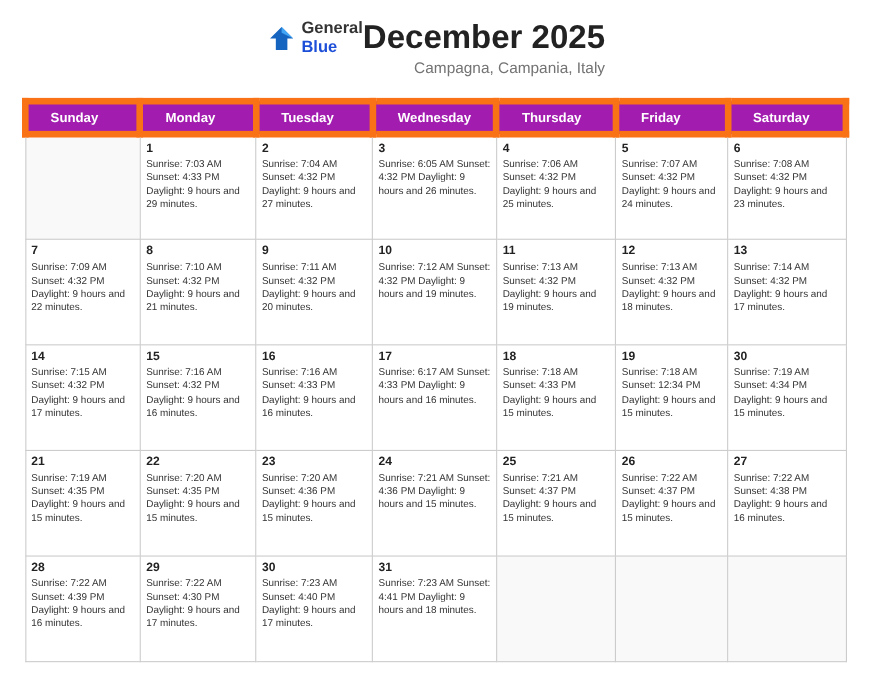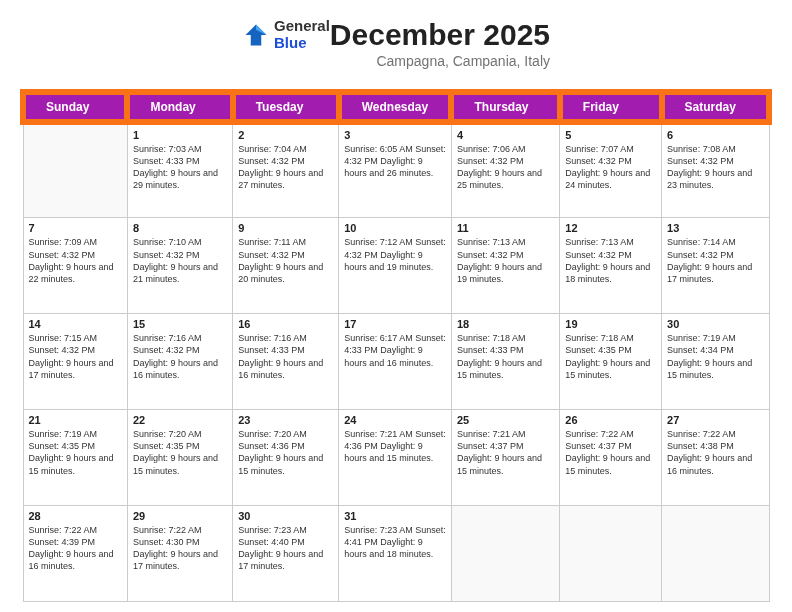--- a/index.html
+++ b/index.html
@@ -257,21 +257,21 @@
           <td>
             <div class="day-number">18</div>
             <div class="day-info">Sunrise: 7:18 AM
 Sunset: 4:33 PM
 Daylight: 9 hours
 and 15 minutes.</div>
           </td>
           <td>
             <div class="day-number">19</div>
             <div class="day-info">Sunrise: 7:18 AM
-Sunset: 4:35 PM
+Sunset: 12:34 PM
 Daylight: 9 hours
 and 15 minutes.</div>
           </td>
           <td>
             <div class="day-number">30</div>
             <div class="day-info">Sunrise: 7:19 AM
 Sunset: 4:34 PM
 Daylight: 9 hours
 and 15 minutes.</div>
           </td>

